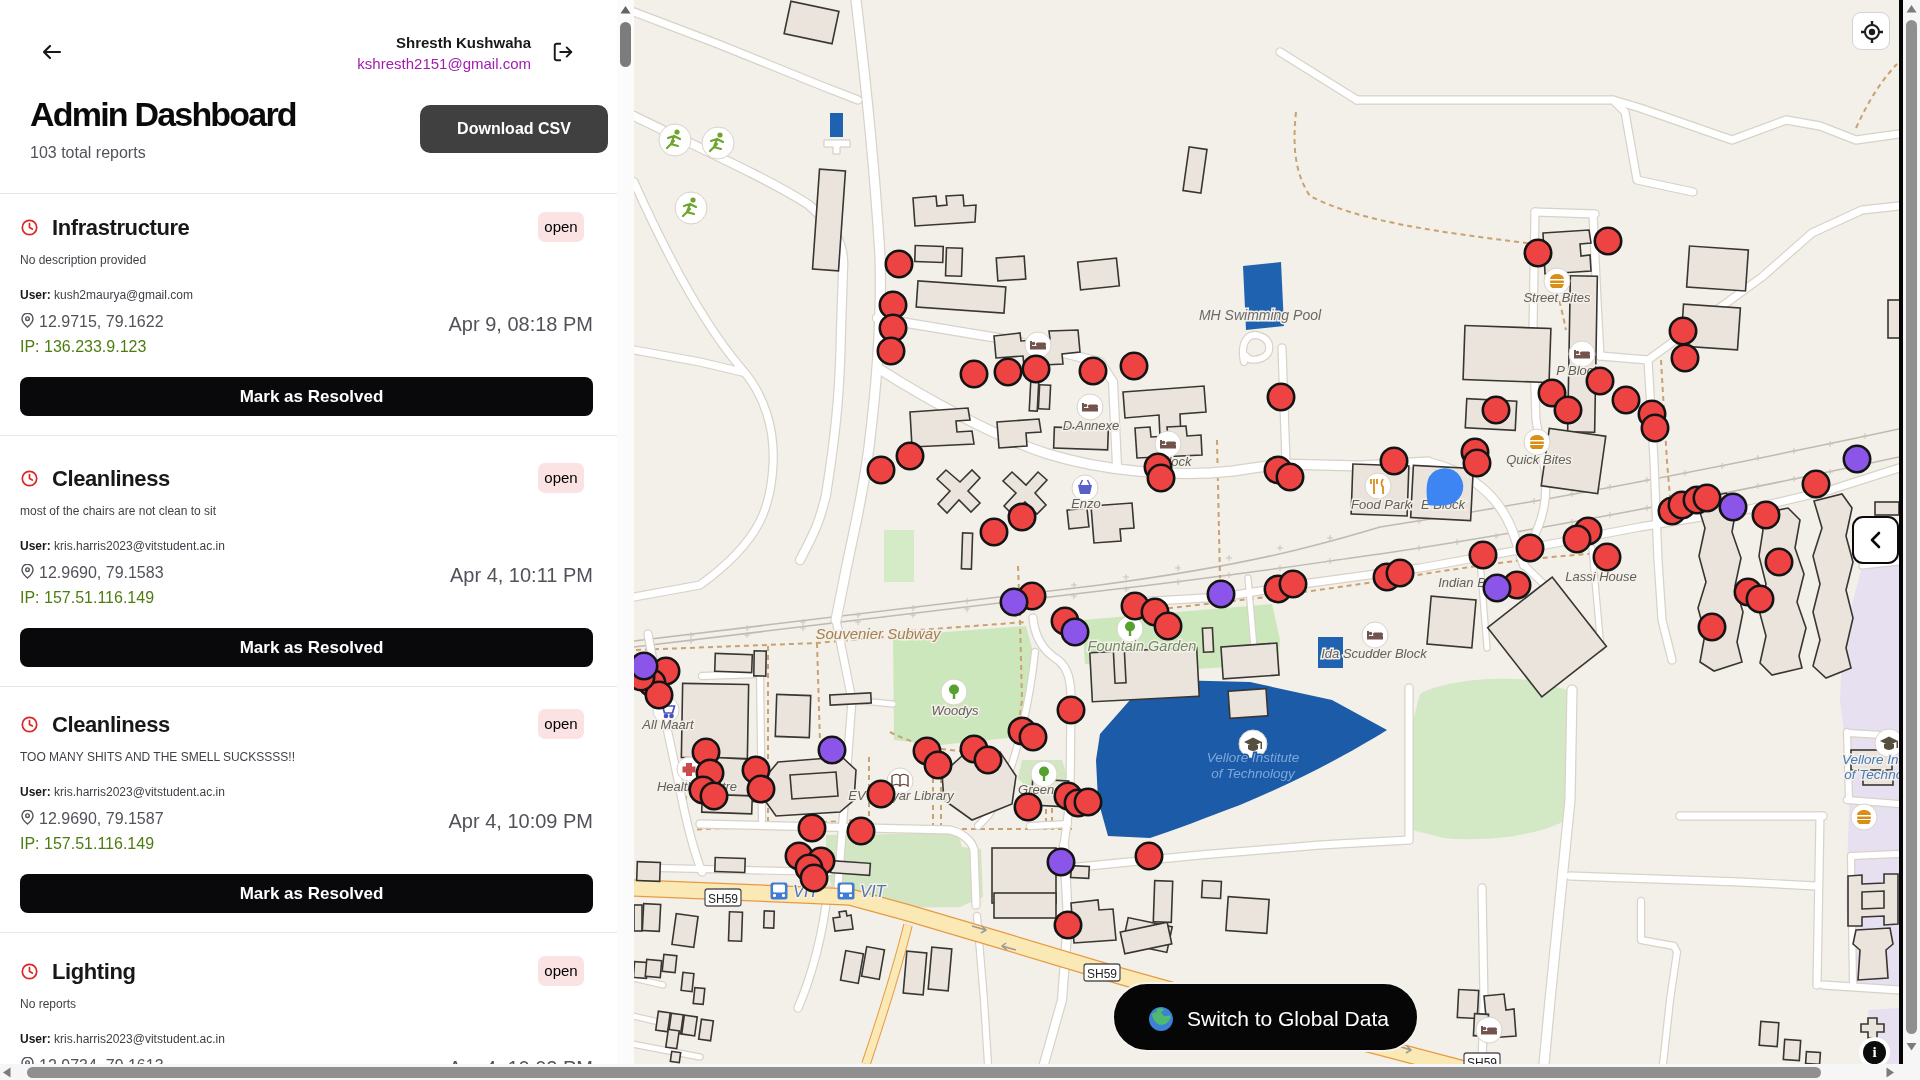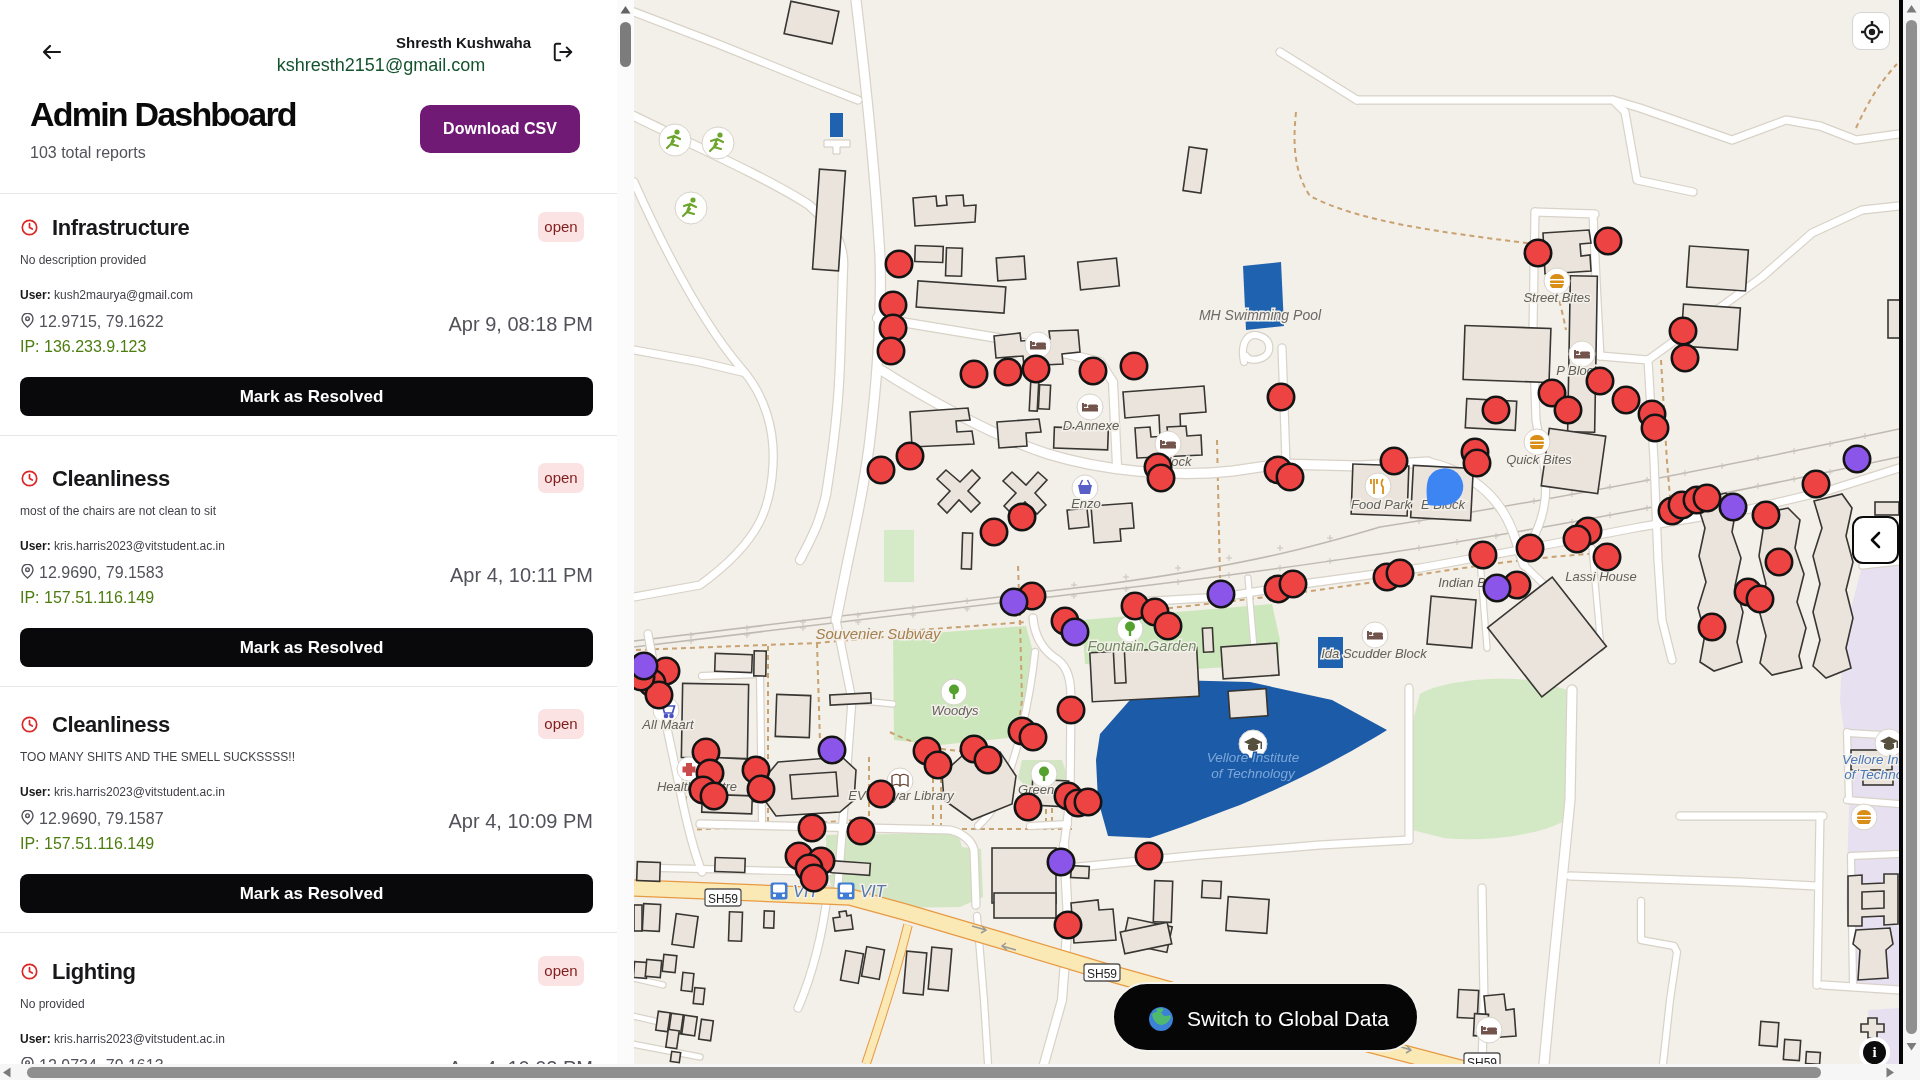--- a/index.html
+++ b/index.html
@@ -1,30 +1,30 @@
 <!DOCTYPE html>
 <html><head>
 <meta charset="utf-8">
 <style>
   * { margin:0; padding:0; box-sizing:border-box; }
   html,body { width:1920px; height:1080px; overflow:hidden; background:#fff;
     font-family:"Liberation Sans", sans-serif; }
   .abs { position:absolute; }
   #panel { position:absolute; left:0; top:0; width:617px; height:1064px; background:#fff; }
   .hdr-name { font-weight:bold; font-size:15px; color:#18181b; text-align:right; }
-  .hdr-mail { font-size:18px; color:#14532d; text-align:center; }
+  .hdr-mail { font-size:15px; color:#a21caf; text-align:right; }
   h1 { font-size:34px; font-weight:bold; color:#0a0a0a; letter-spacing:-1.8px; }
   .sub { font-size:16px; color:#52525b; }
-  .btn-csv { position:absolute; left:420px; top:105px; width:160px; height:48px; background:#701a75;
+  .btn-csv { position:absolute; left:420px; top:105px; width:188px; height:48px; background:#404040;
     border-radius:10px; color:#fff; font-size:16px; font-weight:bold; text-align:center; line-height:48px; }
   .divider { position:absolute; left:0; width:617px; height:1px; background:#e5e7eb; }
   .card { position:absolute; left:0; width:617px; }
   .card-title { position:absolute; left:52px; font-size:22px; font-weight:bold; color:#18181b; letter-spacing:-0.4px; }
   .badge { position:absolute; left:538px; width:46px; height:30px; background:#fbe3e3; border-radius:7px;
-    color:#7f1d1d; font-size:15px; text-align:center; line-height:30px; }
+    color:#000000; font-size:15px; text-align:center; line-height:30px; }
   .desc { position:absolute; left:20px; font-size:12px; color:#3f3f46; }
   .user { position:absolute; left:20px; font-size:12px; color:#3f3f46; }
   .user b { color:#18181b; }
   .meta { position:absolute; left:39px; font-size:16px; color:#52525b; }
   .date { position:absolute; right:24px; font-size:20px; color:#52525b; }
   .ip { position:absolute; left:20px; font-size:16px; color:#4d7c0f;text-align:right; }
   .btn-resolve { position:absolute; left:20px; width:573px; height:39px; background:#09090b; border-radius:8px;
     color:#fff; font-size:17px; font-weight:bold; text-align:center; line-height:39px;padding-left:10px; }
   .sb-v-track { position:absolute; background:#fafafa; }
   .sb-thumb { position:absolute; background:#8f8f8f; border-radius:6px; }
@@ -150,21 +150,21 @@
 
   <svg class="abs" style="left:21px;top:30px" width="17" height="17" viewBox="0 0 17 17" fill="none" stroke="#dc2626" stroke-width="1.7" stroke-linecap="round">
       <circle cx="8.5" cy="8.5" r="7.2"></circle>
       <path d="M8.5 4.6v3.9l2.8 1.6"></path>
     </svg>
 
   <div class="card-title" style="top:26px">Lighting</div>
 
   <div class="badge" style="top:23px">open</div>
 
-  <div class="desc" style="top:64px">No provided</div>
+  <div class="desc" style="top:64px">No reports</div>
 
   <div class="user" style="top:99px"><b>User:</b> kris.harris2023@vitstudent.ac.in</div>
 
   <svg class="abs" style="left:21px;top:124px" width="13" height="15" viewBox="0 0 13 15" fill="none" stroke="#52525b" stroke-width="1.4">
       <path d="M6.5 14S12 9.5 12 5.7A5.5 5.5 0 0 0 1 5.7C1 9.5 6.5 14 6.5 14z"></path>
       <circle cx="6.5" cy="5.7" r="1.8"></circle>
     </svg>
 
   <div class="meta" style="top:124px">12.9734, 79.1613</div>
 

